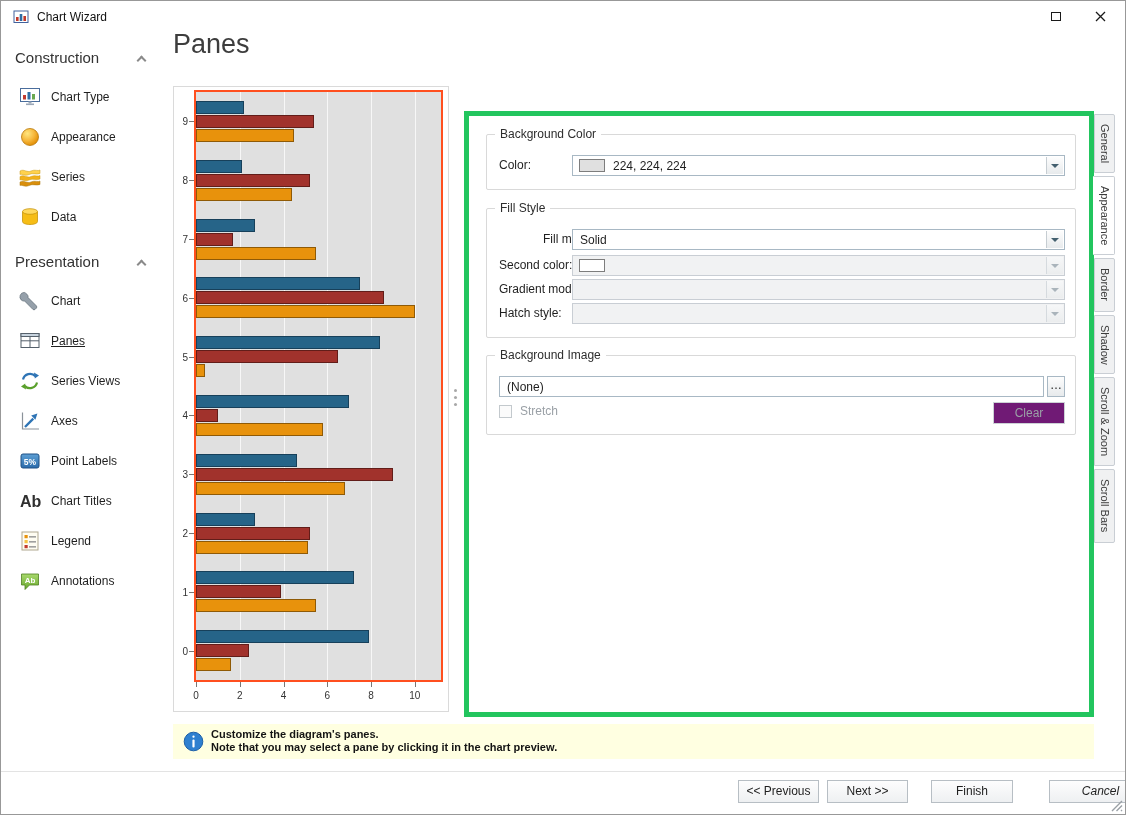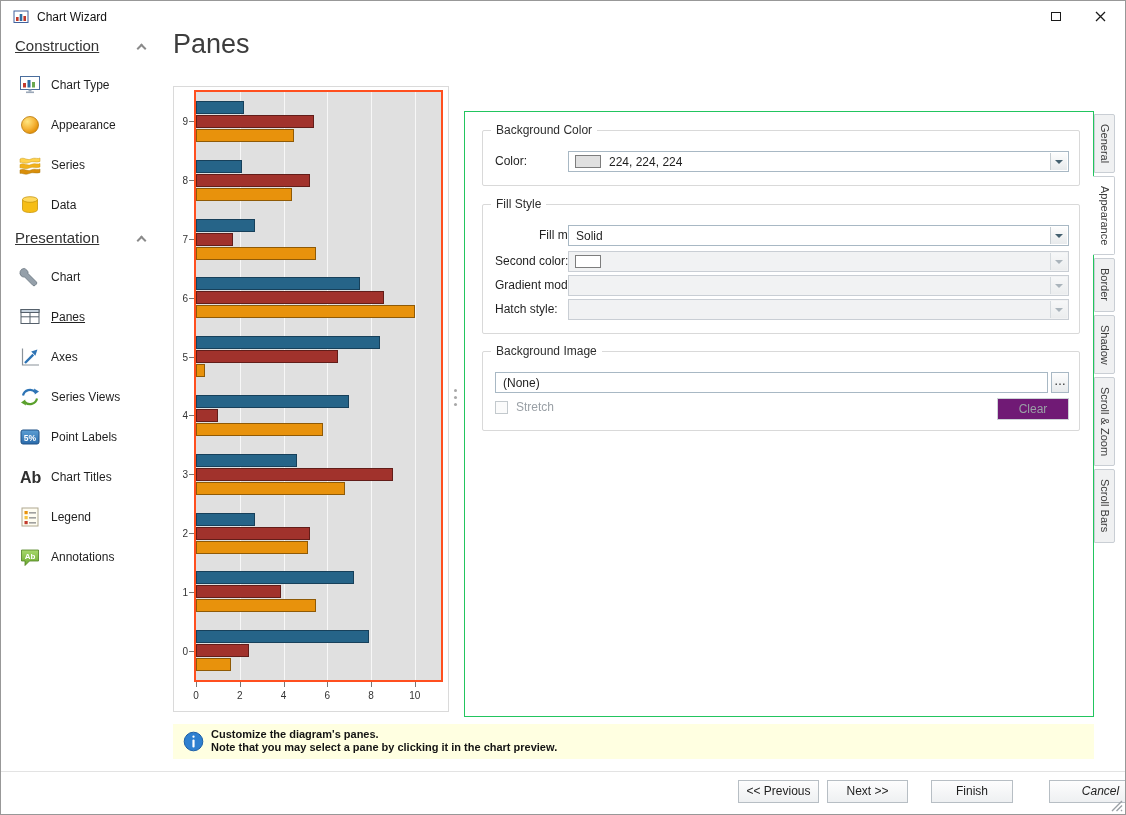--- a/index.html
+++ b/index.html
@@ -11,21 +11,21 @@
   .titlebar { position:absolute; left:0; top:0; right:0; height:32px; background:#fff; }
   .title-icon { position:absolute; left:12px; top:8px; width:16px; height:16px; }
   .title-text { position:absolute; left:36px; top:9px; font-size:12px; color:#111; }
   .win-btn { position:absolute; top:1px; width:45px; height:29px; display:flex; align-items:center; justify-content:center; cursor:pointer; }
   .btn-max { right:47px; }
   .btn-close { right:2px; }
   .max-glyph { width:10px; height:9px; border:1px solid #1a1a1a; }
 
   
   .sidebar { position:absolute; left:0; top:32px; width:168px; bottom:45px; background:#fff; }
-  .section-header { position:relative; margin:4px 10px 4px 14px; height:24px; font-size:15px; color:#333; cursor:pointer;text-decoration:underline; }
+  .section-header { position:relative; margin:16px 10px 4px 14px; height:24px; font-size:15px; color:#333; cursor:pointer; }
   .section-header .chevron-up { position:absolute; right:14px; top:8px; width:7px; height:7px; border-left:2px solid #8a8a8a; border-top:2px solid #8a8a8a; transform:rotate(45deg); }
   .side-item { position:relative; height:40px; display:flex; align-items:center; padding-left:16px; cursor:pointer; }
   .side-item .icon { width:26px; height:26px; margin-right:8px; display:flex; align-items:center; justify-content:center; flex:0 0 26px; }
   .side-item .lbl { font-size:12px; color:#1f1f1f; }
   .side-item.selected .lbl { text-decoration:underline; }
 
   
   .main-title { position:absolute; left:172px; top:28px; font-size:27px; font-weight:500; color:#3d3d3d; }
 
   
@@ -45,21 +45,21 @@
   .splitter { position:absolute; left:452px; top:388px; width:6px; height:22px; cursor:ew-resize; }
   .splitter .dot { position:absolute; left:1px; top:0; width:3px; height:3px; border-radius:50%; background:#a8a8a8; box-shadow:0 7px 0 #a8a8a8, 0 14px 0 #a8a8a8; }
 
   
   .pane-select { position:absolute; left:463px; top:82px; width:630px; height:22px; background:#fff; border:1px solid #a8b8c4; cursor:pointer; }
   .pane-select .txt { position:absolute; left:7px; top:3px; font-size:12px; color:#1f1f1f; }
   .dd-btn { position:absolute; right:1px; top:1px; bottom:1px; width:17px; background:linear-gradient(#fdfdfd,#e7eaec); border-left:1px solid #c6cdd2; display:flex; align-items:center; justify-content:center; }
   .arrow-down { width:0; height:0; border-left:4px solid transparent; border-right:4px solid transparent; border-top:4px solid #44606f; }
   .arrow-down.dim { border-top-color:#aab4bb; }
 
-  .settings-panel { position:absolute; left:463px; top:110px; width:630px; height:606px; background:#fff; border:1px solid #22c55e; z-index:1; }
+  .settings-panel { position:absolute; left:463px; top:110px; width:630px; height:606px; background:#fff; border:5px solid #22c55e; z-index:1; }
 
   .groupbox { position:absolute; left:17px; right:13px; border:1px solid #d9d9d9; border-radius:2px; }
   .gb-title { position:absolute; top:-8px; left:8px; background:#fff; padding:0 5px; font-size:12px; color:#2d2d2d; }
   .fld-label { position:absolute; left:12px; font-size:12px; color:#1f1f1f; }
   .field { position:absolute; left:85px; right:10px; height:21px; background:#fff; border:1px solid #a8b8c4; cursor:pointer; }
   .field .txt { position:absolute; left:7px; top:3px; font-size:12px; color:#1f1f1f; white-space:nowrap; }
   .field.disabled { background:#f1f2f3; border-color:#c9ced4; cursor:default; }
   .field.disabled .dd-btn { background:linear-gradient(#f6f7f8,#ebedee); border-left-color:#d5dade; }
   .swatch { position:absolute; left:6px; top:3px; width:26px; height:13px; border:1px solid #7d7d7d; }
   .swatch + .txt { left:40px; }
@@ -200,38 +200,38 @@
           <rect x="3" y="4.5" width="18" height="3" fill="#c7d3de" stroke="#55606b"></rect>
           <path d="M3 11.8 H21 M12 7.5 V18.5" stroke="#55606b" stroke-width="1" fill="none"></path>
         </svg>
       </span>
       <span class="lbl">Panes</span>
     </div>
 
     <div class="side-item">
       <span class="icon">
         <svg width="24" height="24" viewBox="0 0 24 24">
-          <path d="M4.5 3.5 V20 H21" stroke="#8a929a" stroke-width="1.2" fill="none"></path>
-          <path d="M7 18 L15.3 9.7" stroke="#2e74b5" stroke-width="2.4"></path>
-          <path d="M13.2 6.6 L19.4 4.6 17.4 10.8 Z" fill="#2e74b5"></path>
-        </svg>
-      </span>
-      <span class="lbl">Axes</span>
-    </div>
-
-    <div class="side-item">
-      <span class="icon">
-        <svg width="24" height="24" viewBox="0 0 24 24">
           <path d="M5 10.5 a7.2 7.2 0 0 1 12.4 -3.2" stroke="#2e74b5" stroke-width="2.2" fill="none"></path>
           <path d="M16 3.6 L21 6.4 16.8 9.4 Z" fill="#2e74b5"></path>
           <path d="M19 13.5 a7.2 7.2 0 0 1 -12.4 3.2" stroke="#5aa02c" stroke-width="2.2" fill="none"></path>
           <path d="M8 20.4 L3 17.6 7.2 14.6 Z" fill="#5aa02c"></path>
         </svg>
       </span>
       <span class="lbl">Series Views</span>
+    </div>
+
+    <div class="side-item">
+      <span class="icon">
+        <svg width="24" height="24" viewBox="0 0 24 24">
+          <path d="M4.5 3.5 V20 H21" stroke="#8a929a" stroke-width="1.2" fill="none"></path>
+          <path d="M7 18 L15.3 9.7" stroke="#2e74b5" stroke-width="2.4"></path>
+          <path d="M13.2 6.6 L19.4 4.6 17.4 10.8 Z" fill="#2e74b5"></path>
+        </svg>
+      </span>
+      <span class="lbl">Axes</span>
     </div>
 
     <div class="side-item">
       <span class="icon">
         <svg width="24" height="24" viewBox="0 0 24 24">
           <defs>
               <linearGradient id="gP" x1="0" y1="0" x2="0" y2="1">
             <stop offset="0" stop-color="#5d9fd4"></stop>
                 <stop offset="1" stop-color="#2a6bab"></stop>
           </linearGradient>

